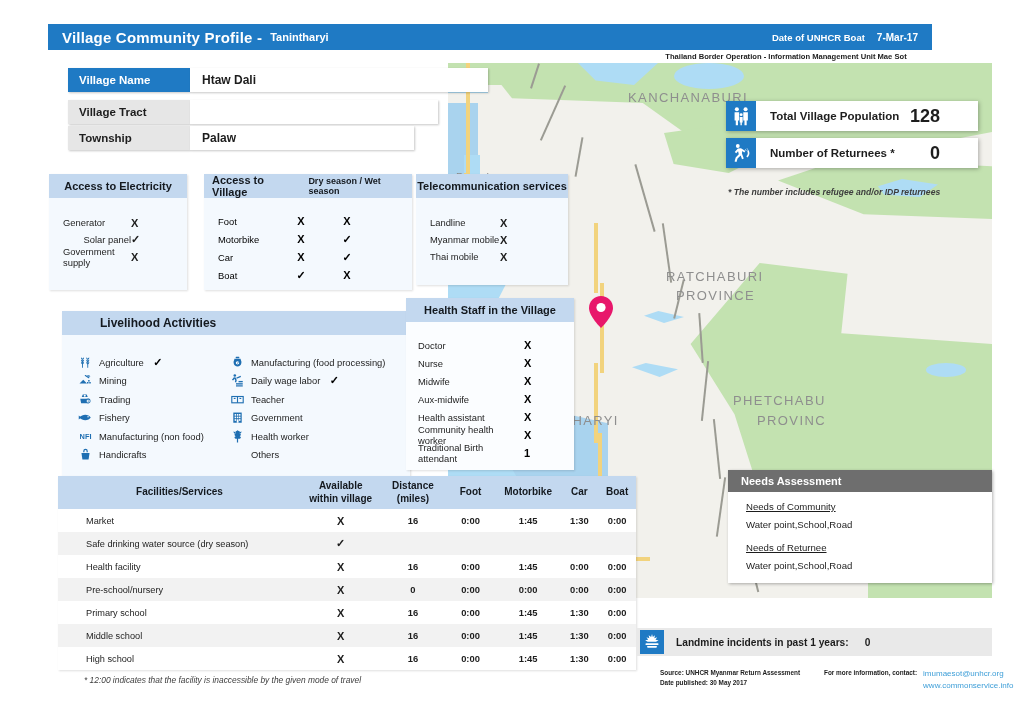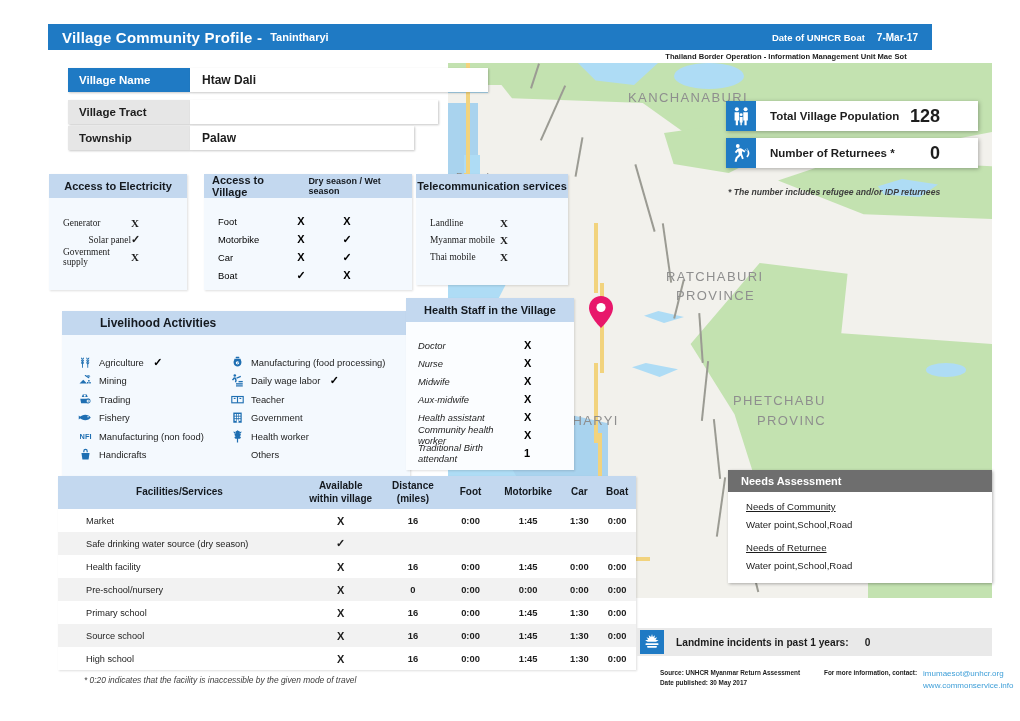--- a/index.html
+++ b/index.html
@@ -120,41 +120,41 @@
 
   
   .panel { position:absolute; background:#f4f9fe; box-shadow: 1px 1px 2px rgba(0,0,0,.13);}
   .panel-hd {
     background:#c3d8ef; height:24px;
     display:flex; align-items:center; justify-content:center;
     font-size:11px; font-weight:bold; color:#14191f;
   }
   .panel-hd.left-al { justify-content:flex-start; padding-left:38px; font-size:12px;}
 
-  .list { padding: 16px 0 0 0; font-family: Liberation Serif, serif; }
+  .list { padding: 16px 0 0 0; }
   .list .row { display:flex; align-items:center; height:17px; font-size:9.4px; color:#1d1d1d;}
   .list .row .nm { padding-left: 14px; }
   .list .row .mk { font-size:11px; font-weight:bold; }
 
   
   .av-row { display:flex; align-items:center; height:18px; font-size:9.4px; }
   .av-row .nm { width: 74px; padding-left: 14px; }
   .av-row .m1, .av-row .m2 { width: 46px; text-align:center; font-size:11px; font-weight:bold; }
 
   
   .liv-wrap { display:flex; padding: 18px 0 0 14px; }
   .liv-col { display:flex; flex-direction:column; }
   .liv-row { display:flex; align-items:center; height:18.5px; }
   .liv-ico { width:19px; flex:0 0 19px; display:flex; align-items:center; justify-content:center; }
   .liv-nm { font-size:9.4px; color:#1d1d1d; margin-left:4px; white-space:nowrap;}
   .liv-mk { font-size:11px; font-weight:bold; margin-left:6px; width:16px; text-align:center;}
 
   
   .hs-row { display:flex; align-items:center; height:18px; }
-  .hs-nm { font-size:9.4px; color:#1d1d1d; width:118px; padding-left:12px;font-style:italic;}
+  .hs-nm { font-size:9.4px; color:#1d1d1d; width:118px; padding-left:12px;}
   .hs-mk { font-size:11px; font-weight:bold; }
 
   
   .ftable {
     position:absolute; left:58px; top:476px; width:578px;
     box-shadow: 1px 1px 2px rgba(0,0,0,.13);
   }
   .ftable table { width:100%; border-collapse:collapse; }
   .ftable thead th {
     background:#c3d8ef; color:#14191f; font-size:10px; font-weight:bold;
@@ -685,41 +685,41 @@
           <tr>
             <td class="nm">Primary school</td>
             <td class="mk">X</td>
             <td class="num">16</td>
             <td class="num">0:00</td>
             <td class="num">1:45</td>
             <td class="num">1:30</td>
             <td class="num">0:00</td>
           </tr>
           <tr>
-            <td class="nm">Source school</td>
+            <td class="nm">Middle school</td>
             <td class="mk">X</td>
             <td class="num">16</td>
             <td class="num">0:00</td>
             <td class="num">1:45</td>
             <td class="num">1:30</td>
             <td class="num">0:00</td>
           </tr>
           <tr>
             <td class="nm">High school</td>
             <td class="mk">X</td>
             <td class="num">16</td>
             <td class="num">0:00</td>
             <td class="num">1:45</td>
             <td class="num">1:30</td>
             <td class="num">0:00</td>
           </tr>
         </tbody>
     </table>
   </div>
-  <div class="tbl-note">* 0:20 indicates that the facility is inaccessible by the given mode of travel</div>
+  <div class="tbl-note">* 12:00 indicates that the facility is inaccessible by the given mode of travel</div>
 
   <div class="needs">
     <div class="needs-hd">Needs Assessment</div>
     <div class="needs-bd">
       <div class="needs-lbl">Needs of Community</div>
       <div class="needs-val">Water point,School,Road</div>
       <div class="needs-lbl">Needs of Returnee</div>
       <div class="needs-val last">Water point,School,Road</div>
     </div>
   </div>

